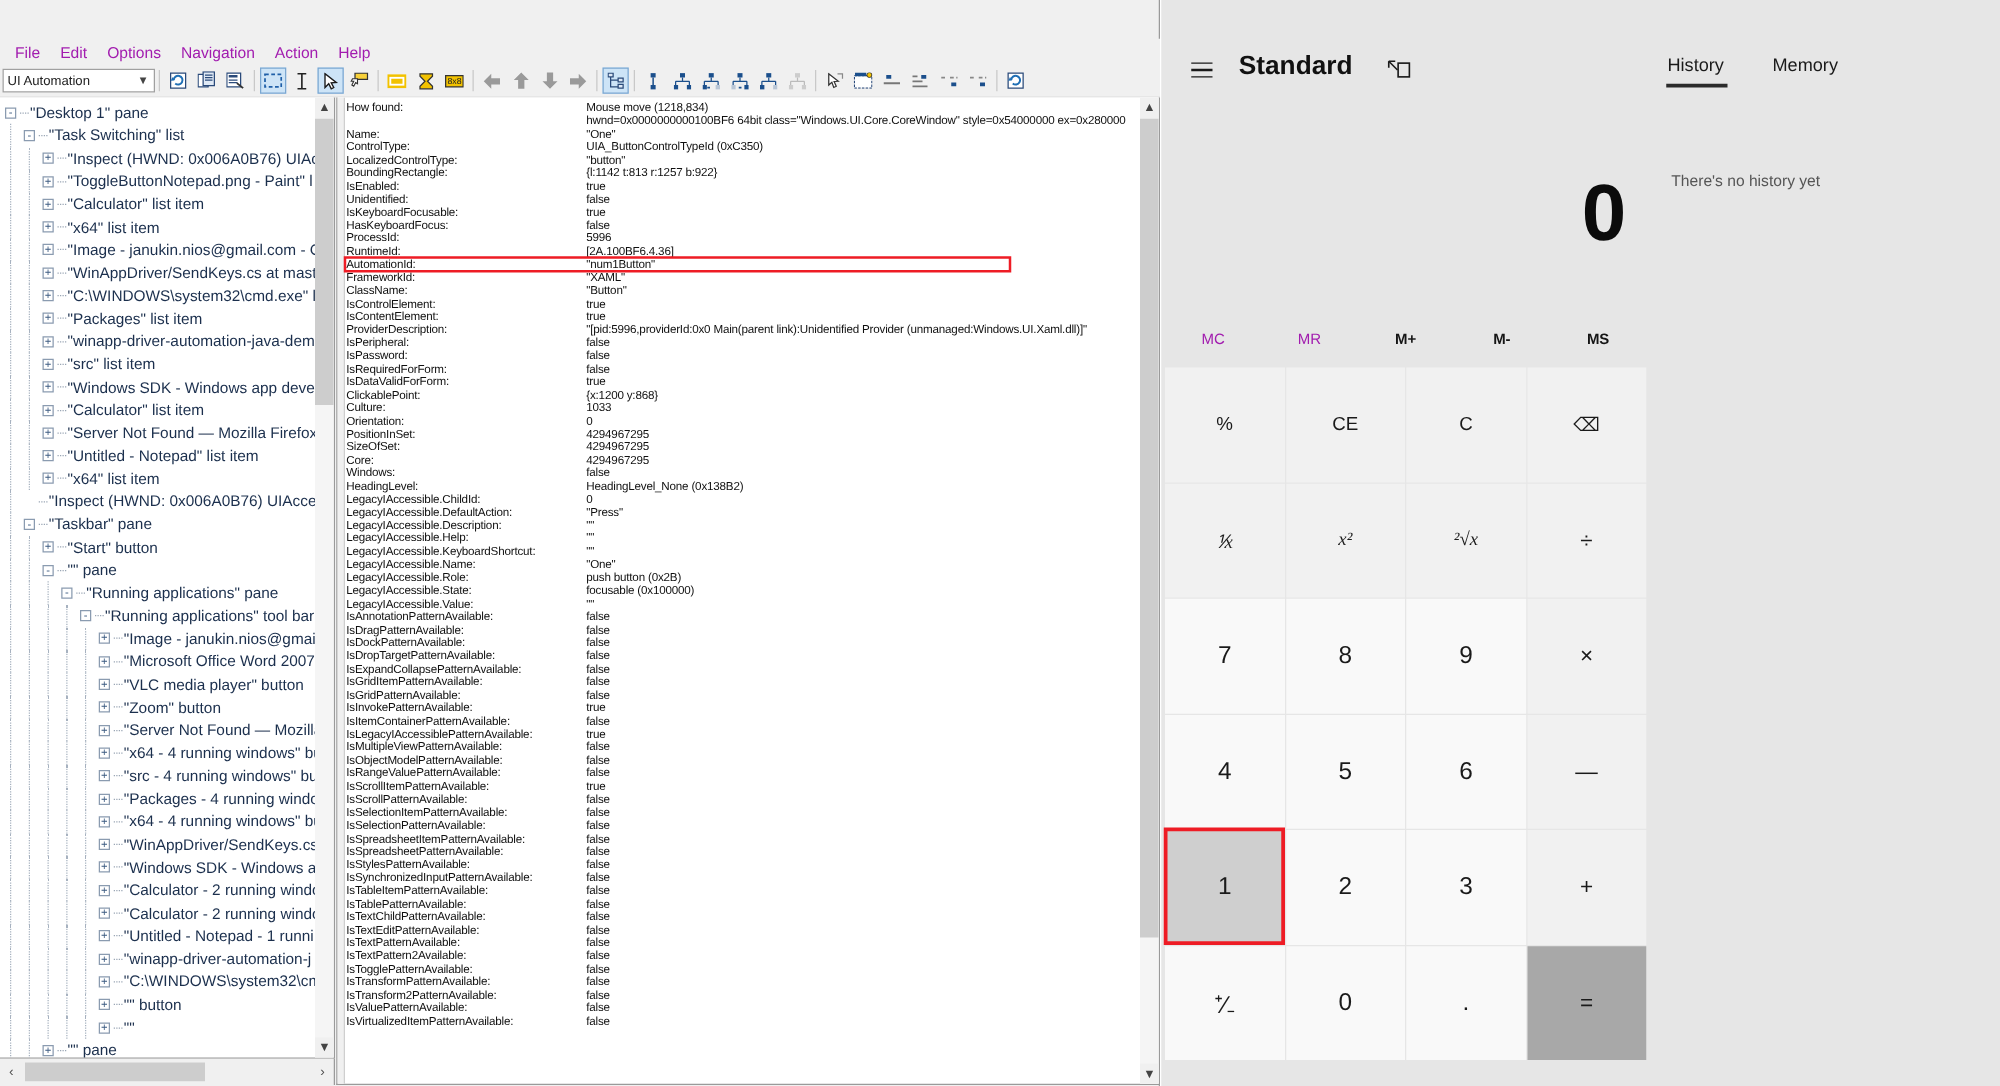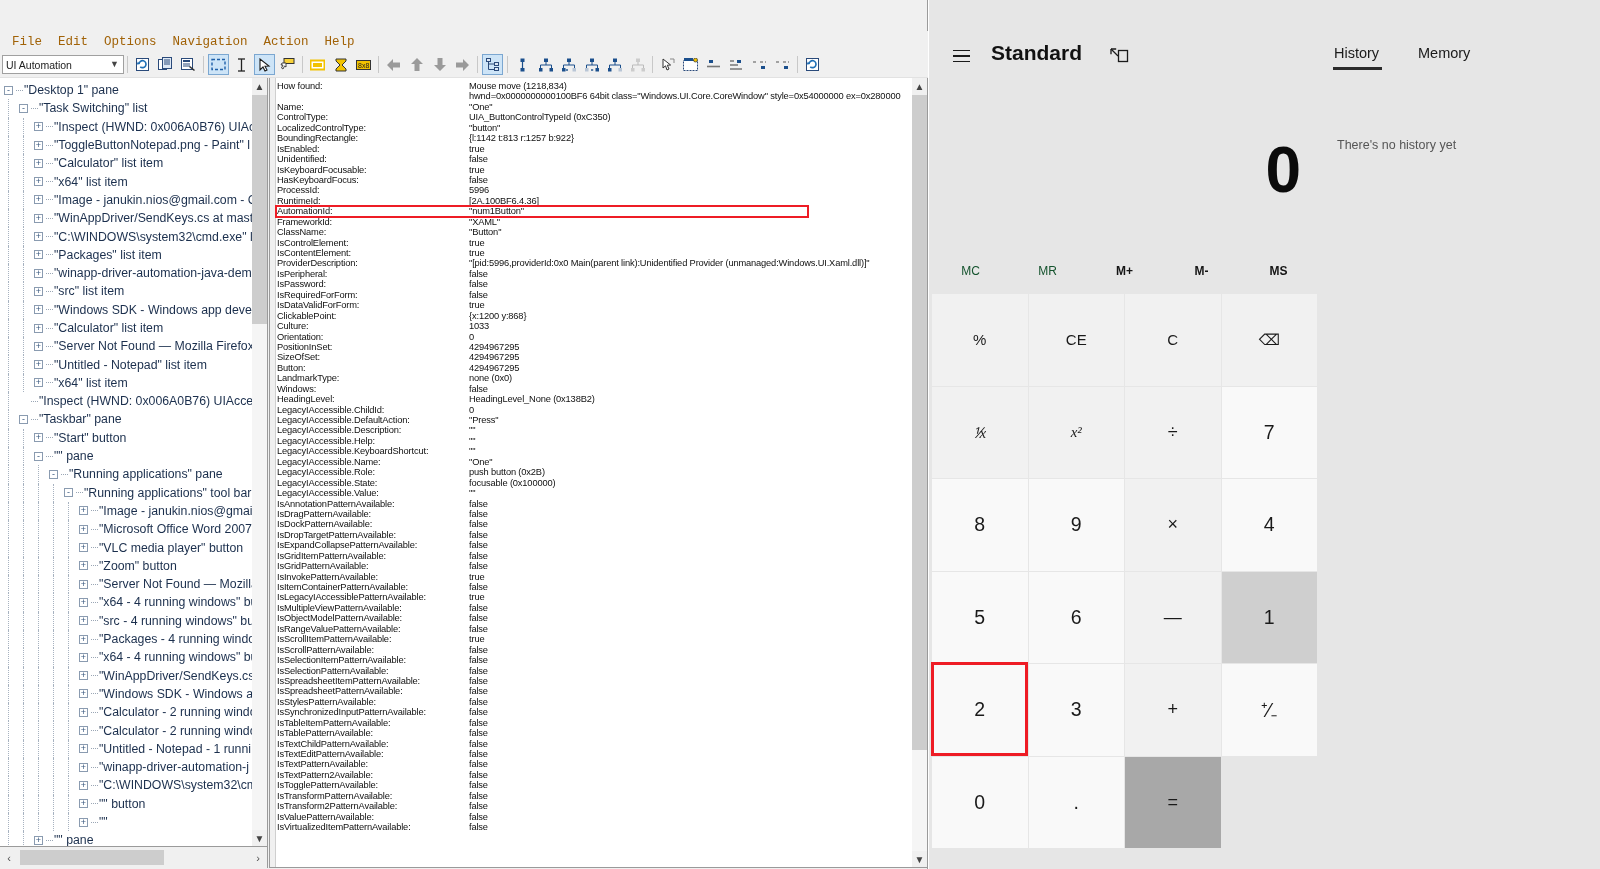--- a/index.html
+++ b/index.html
@@ -32,21 +32,21 @@
   .tb-btn{
     width:46px;height:31px;display:flex;align-items:center;justify-content:center;
     font-size:12px;color:#333;
   }
   #inspect-winctrls{ position:absolute; right:0; top:0; display:flex; }
   #inspect-menubar{
     position:absolute; left:0; top:31px; width:928px; height:21px;
     background:#f0f0f0; display:flex; align-items:center; padding-left:4px;
   }
   .menu-item{
-    font-size:12.5px; color:#a16207; padding:2px 8px; white-space:nowrap;font-family:Liberation Mono, monospace;
+    font-size:12.5px; color:#a21caf; padding:2px 8px; white-space:nowrap;
   }
   #inspect-toolbar{
     position:absolute; left:0; top:52px; width:928px; height:26px;
     background:#f0f0f0; display:flex; align-items:center;
     border-bottom:1px solid #e2e2e2;
   }
   #ui-select{
     width:122px;height:19px;margin-left:2px;background:#fff;border:1px solid #a0a0a0;
     display:flex;align-items:center;font-size:10.5px;color:#222;padding-left:3px;position:relative;
   }
@@ -160,21 +160,21 @@
     padding-right:17px; padding-bottom:54px; letter-spacing:-1px;
   }
   #mem-row{
     position:absolute; left:3px; top:252px; width:385px; height:38px;
     display:flex;
   }
   .membtn{
     flex:1; display:flex; align-items:center; justify-content:center;
     font-size:12px; font-weight:bold;
   }
-  .membtn.dis{ color:#14532d; font-weight:normal; }
+  .membtn.dis{ color:#a21caf; font-weight:normal; }
   .membtn.en{ color:#151515; }
 
   #keypad{
     position:absolute; left:3px; top:294px; width:385px; height:554px;
     display:grid; grid-template-columns:repeat(4,1fr); grid-template-rows:repeat(6,1fr);
     background:#e6e6e6; gap:1px;
   }
   .key{
     background:#f1f1f1; display:flex; align-items:center; justify-content:center;
     font-size:17px; color:#1a1a1a; position:relative;
@@ -971,26 +971,22 @@
           </div>
           <div class="prow">
             <div class="k">PositionInSet:</div>
             <div class="v">4294967295</div>
           </div>
           <div class="prow">
             <div class="k">SizeOfSet:</div>
             <div class="v">4294967295</div>
           </div>
           <div class="prow">
-            <div class="k">Button:</div>
+            <div class="k">Core:</div>
             <div class="v">4294967295</div>
-          </div>
-          <div class="prow">
-            <div class="k">LandmarkType:</div>
-            <div class="v">none (0x0)</div>
           </div>
           <div class="prow">
             <div class="k">Windows:</div>
             <div class="v">false</div>
           </div>
           <div class="prow">
             <div class="k">HeadingLevel:</div>
             <div class="v">HeadingLevel_None (0x138B2)</div>
           </div>
           <div class="prow">
@@ -1214,20 +1210,23 @@
         </div>
         <div class="key fn">
           <span>⌫</span>
         </div>
         <div class="key fn">
           <span class="ital">⅟x</span>
         </div>
         <div class="key fn">
           <span class="ital">x²</span>
         </div>
+        <div class="key fn">
+          <span class="ital">²√x</span>
+        </div>
         <div class="key op">
           <span>÷</span>
         </div>
         <div class="key num">
           <span>7</span>
         </div>
         <div class="key num">
           <span>8</span>
         </div>
         <div class="key num">

